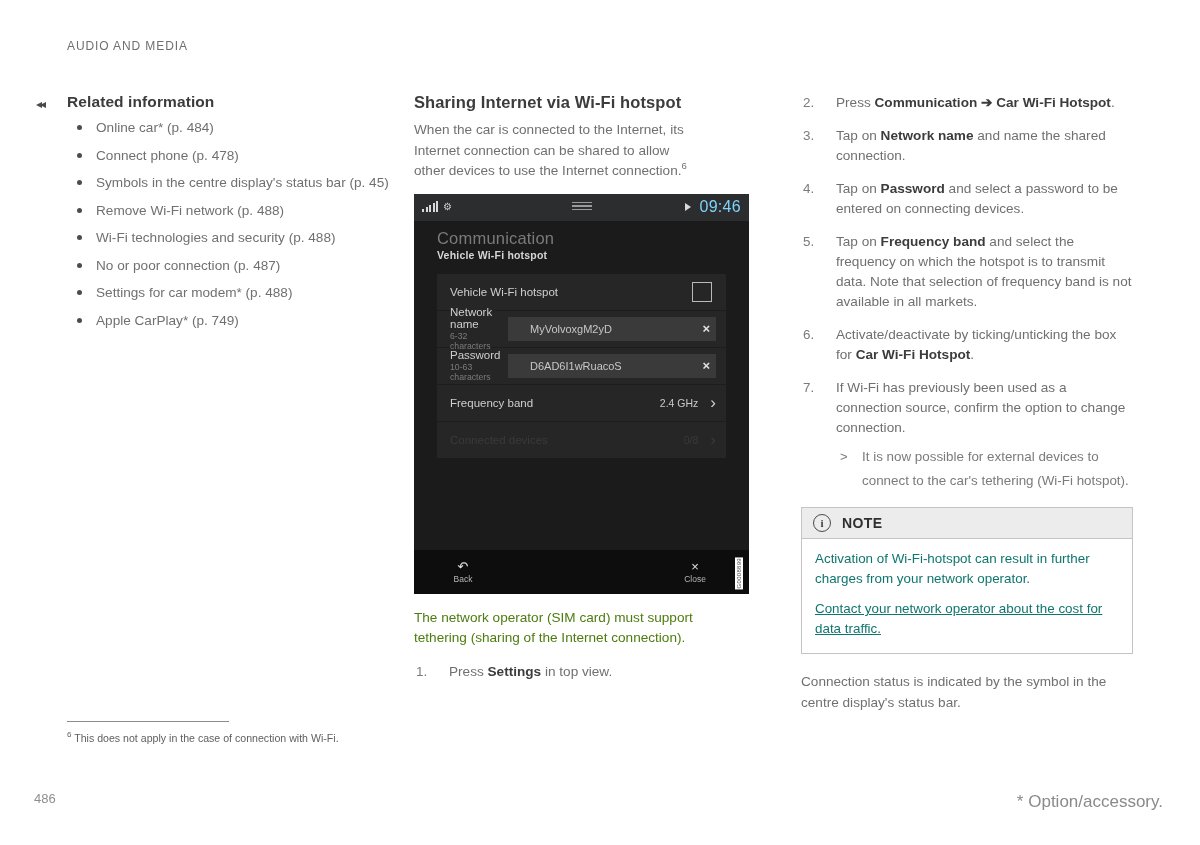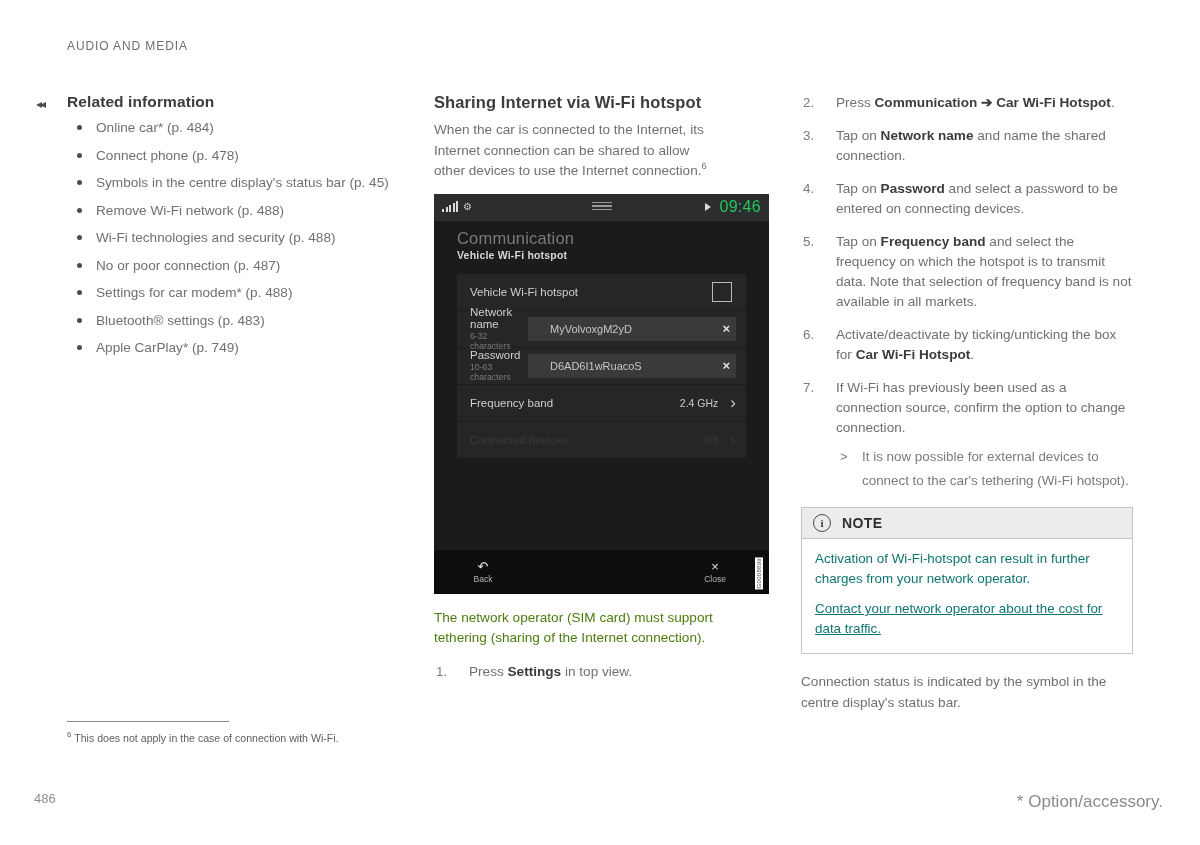--- a/index.html
+++ b/index.html
@@ -31,21 +31,21 @@
     color: #6f6f6f;
     font-weight: 400;
   }
 
   
   .col {
     position: absolute;
     top: 93px;
   }
   .col-left  { left: 67px;  width: 335px; }
-  .col-mid   { left: 434px; width: 281px; }
+  .col-mid   { left: 414px; width: 281px; }
   .col-right { left: 801px; width: 332px; }
 
   
   h2.sec-title {
     margin: 0 0 7px 0;
     font-size: 15.5px;
     font-weight: bold;
     color: #3c3c3c;
     letter-spacing: 0.1px;
   }
@@ -192,21 +192,21 @@
     display: flex;
     align-items: center;
     gap: 8px;
   }
   .play-tri {
     width: 0; height: 0;
     border-left: 6px solid #d9d9d9;
     border-top: 4px solid transparent;
     border-bottom: 4px solid transparent;
   }
-  .clock { font-size: 16px; color: #22c55e; letter-spacing: 0.3px; }
+  .clock { font-size: 16px; color: #7dd3fc; letter-spacing: 0.3px; }
 
   .disp-title {
     padding: 8px 0 0 23px;
     font-size: 16.5px;
     color: #7a7a7a;
     letter-spacing: 0.2px;
   }
   .disp-subtitle {
     padding: 1px 0 0 23px;
     font-size: 10.5px;
@@ -409,21 +409,20 @@
     <span class="backref">◂◂</span>
     <h2 class="sec-title">Related information</h2>
     <ul class="bullets">
       <li><span>Online car* (p. 484)</span></li>
       <li><span>Connect phone (p. 478)</span></li>
       <li><span>Symbols in the centre display's status bar (p. 45)</span></li>
       <li><span>Remove Wi-Fi network (p. 488)</span></li>
       <li><span>Wi-Fi technologies and security (p. 488)</span></li>
       <li><span>No or poor connection (p. 487)</span></li>
       <li><span>Settings for car modem* (p. 488)</span></li>
-      <li><span>Bluetooth® settings (p. 483)</span></li>
       <li><span>Apple CarPlay* (p. 749)</span></li>
     </ul>
   </div>
 
   <div class="col col-mid">
     <h2 class="sec-title big">Sharing Internet via Wi-Fi hotspot</h2>
     <p class="body">
       <span>When the car is connected to the Internet, its Internet connection can be shared to allow other devices to use the Internet connection.</span><sup>6</sup>
     </p>
 

